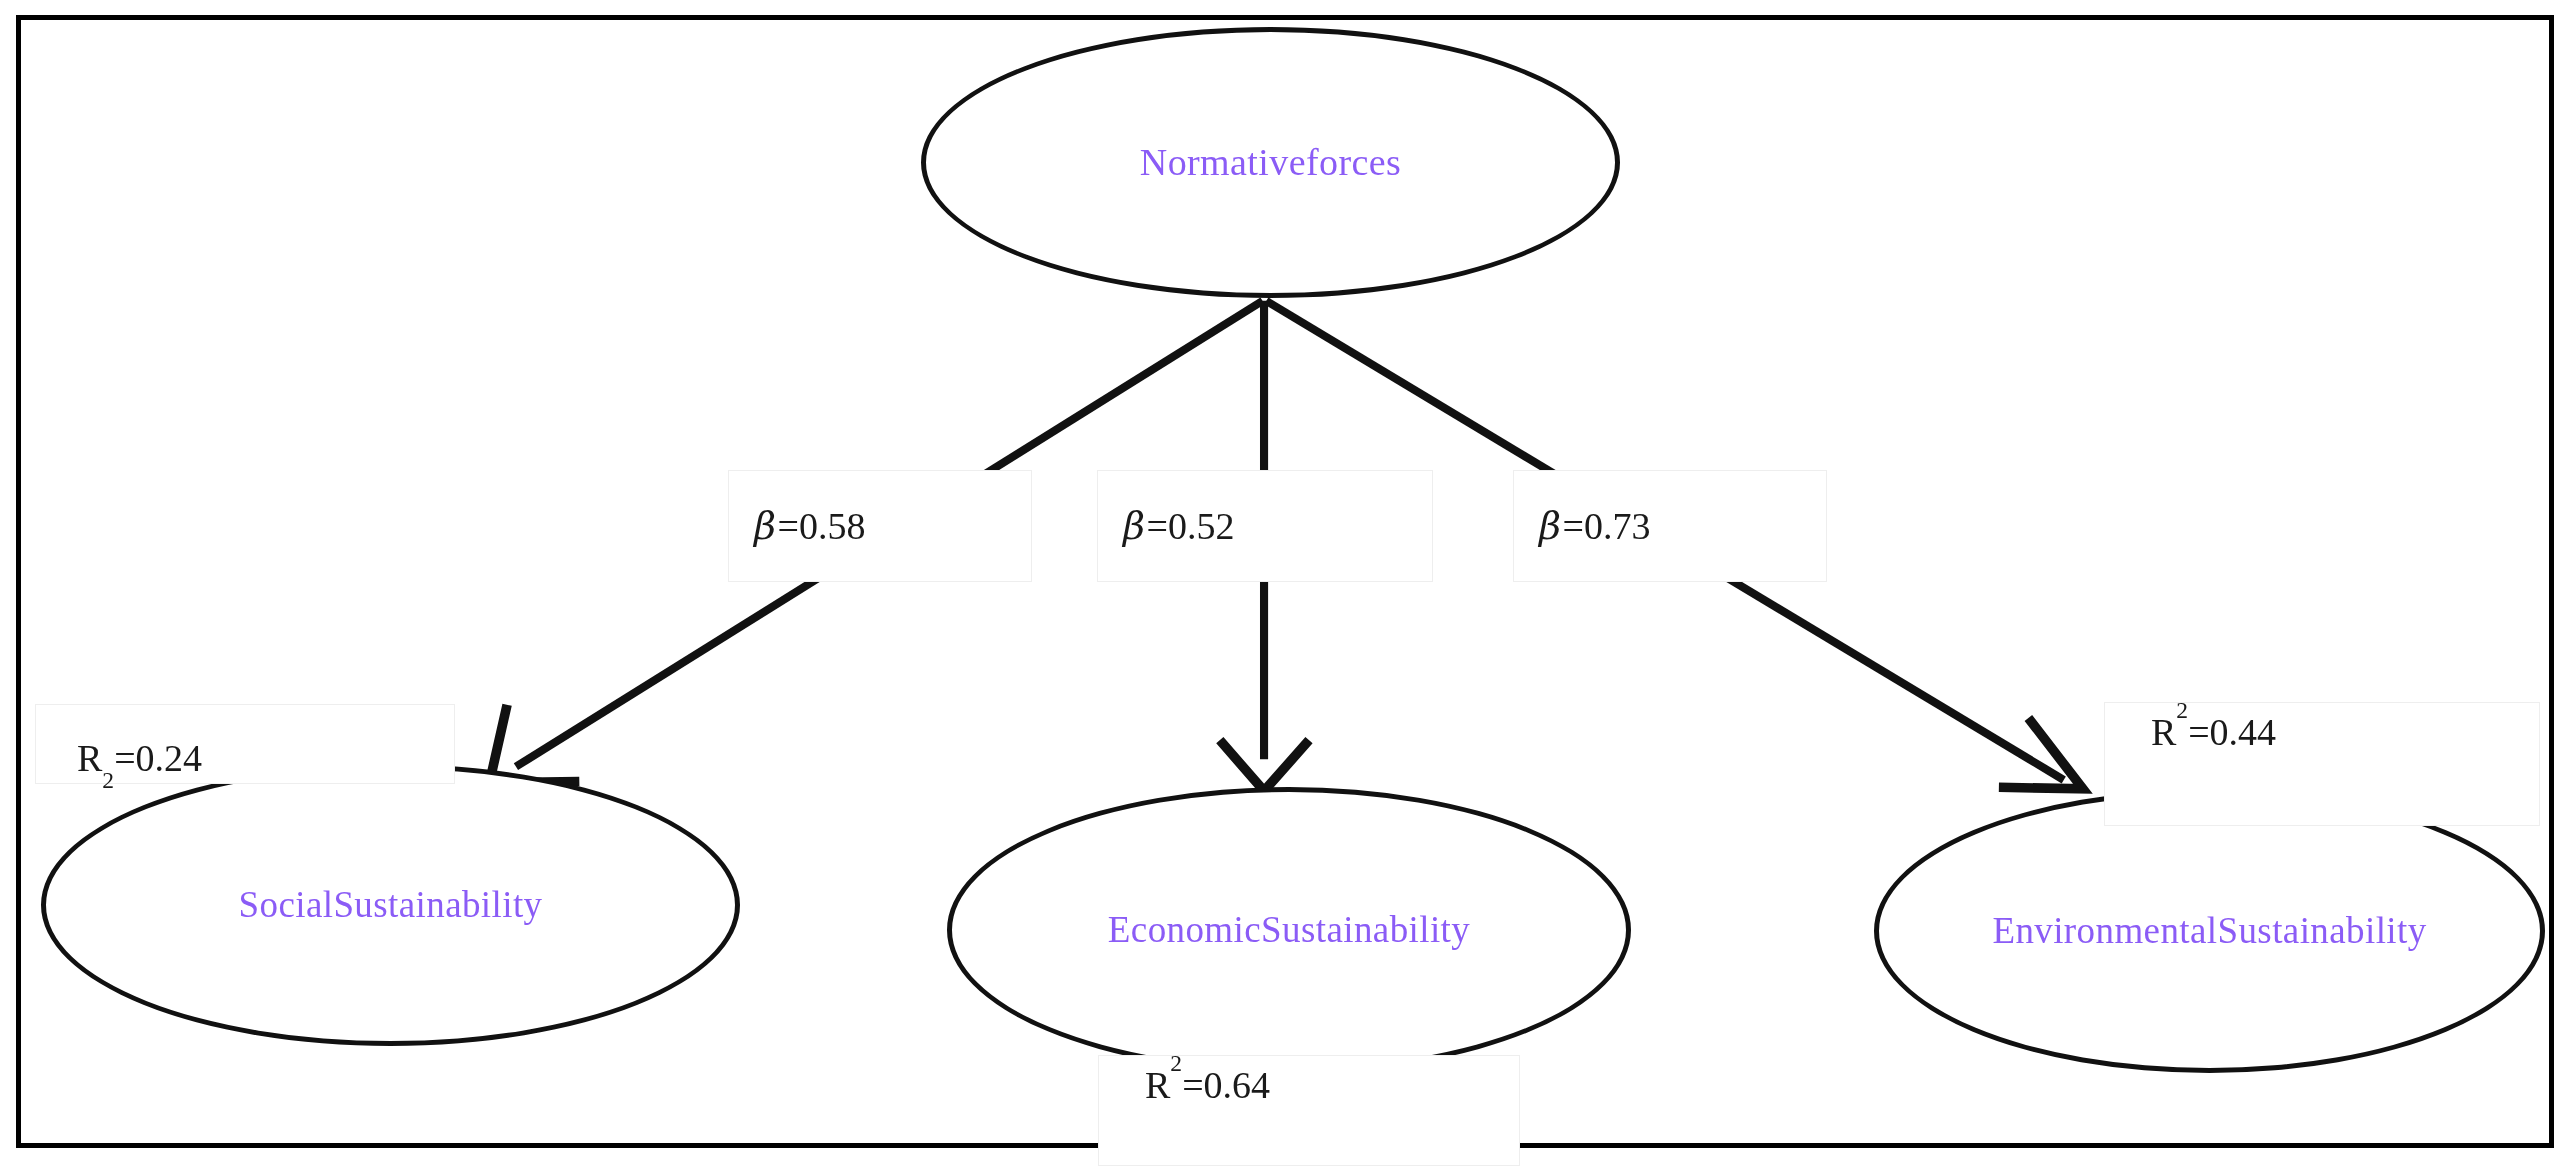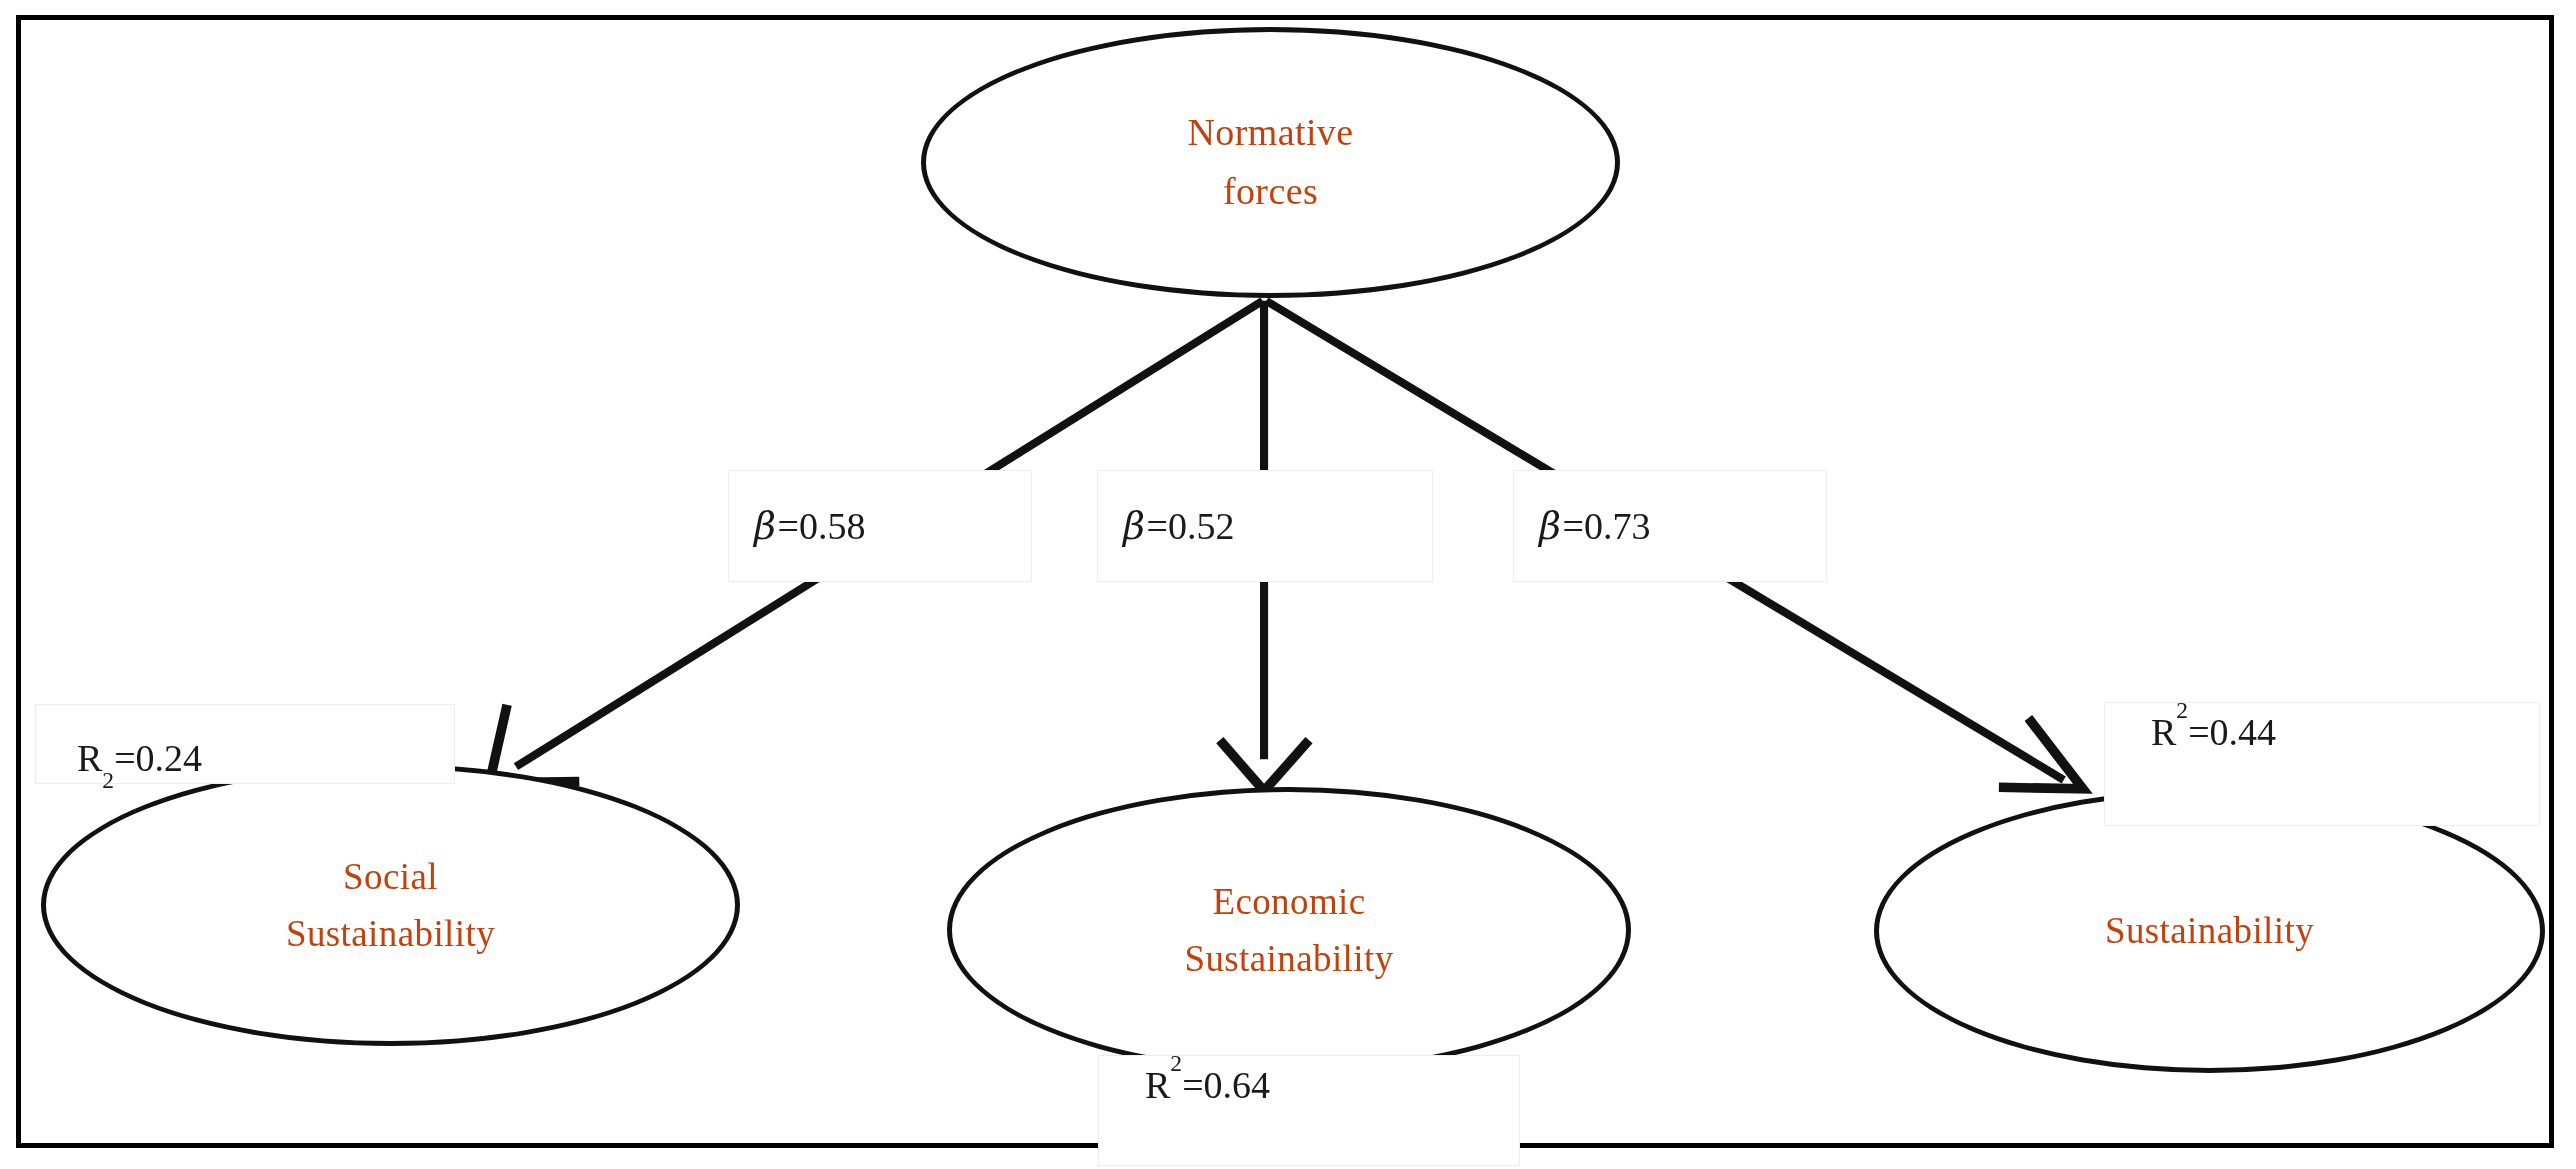--- a/index.html
+++ b/index.html
@@ -31,25 +31,25 @@
     width: 2576px;
     height: 1170px;
   }
   .node {
     position: absolute;
     box-sizing: border-box;
     border: 5.2px solid #111111;
     border-radius: 50%;
     background: #ffffff;
     display: flex;
-    flex-direction: column;
+    flex-direction: row;
     align-items: center;
     justify-content: center;
     text-align: center;
-    color: #c2410c;
+    color: #8b5cf6;
     line-height: 1.55;
     letter-spacing: 0.4px;
   }
   .node .line {
     display: block;
     white-space: nowrap;
   }
   #node-normative {
     left: 921px; top: 26.5px;
     width: 699px; height: 271px;
@@ -150,20 +150,21 @@
     <span class="line">Social</span>
     <span class="line">Sustainability</span>
   </div>
 
   <div class="node" id="node-economic">
     <span class="line">Economic</span>
     <span class="line">Sustainability</span>
   </div>
 
   <div class="node" id="node-environmental">
+    <span class="line">Environmental</span>
     <span class="line">Sustainability</span>
   </div>
 
   <div class="label-box beta-box" id="beta-1">
     <span class="greek">β</span>
       <span>=0.58</span>
   </div>
 
   <div class="label-box beta-box" id="beta-2">
     <span class="greek">β</span>

